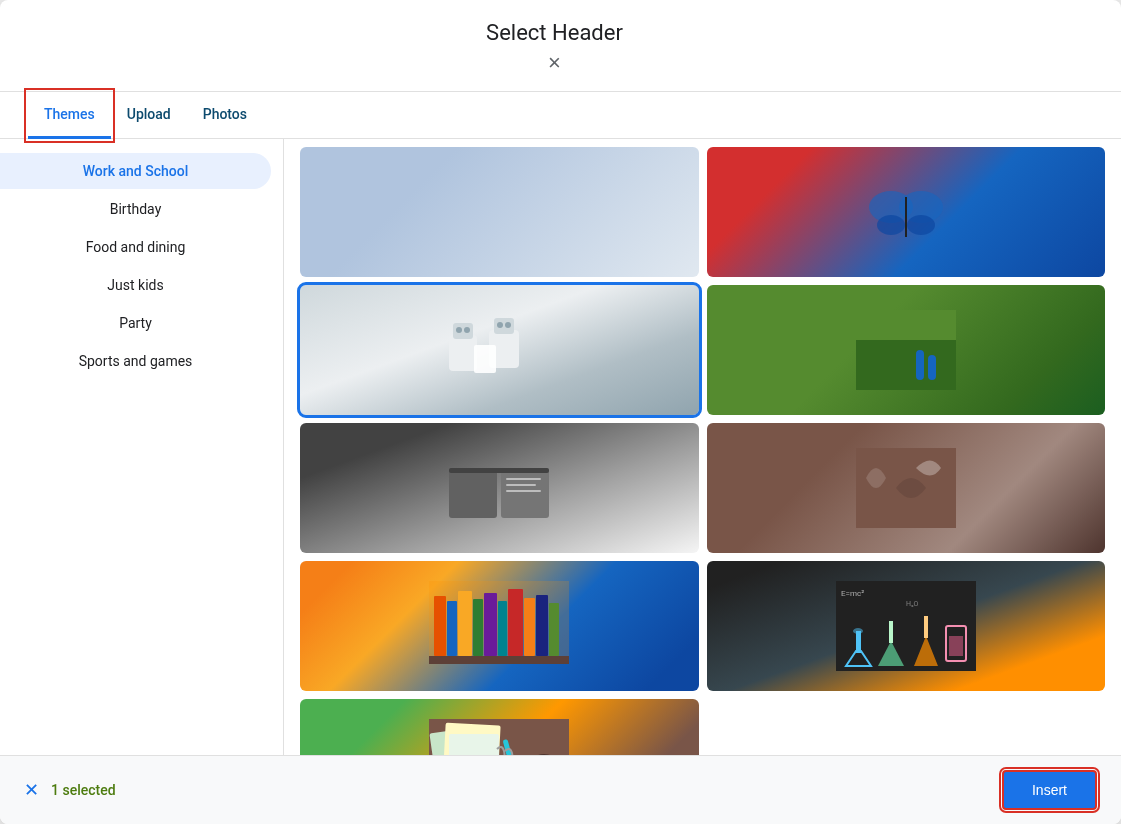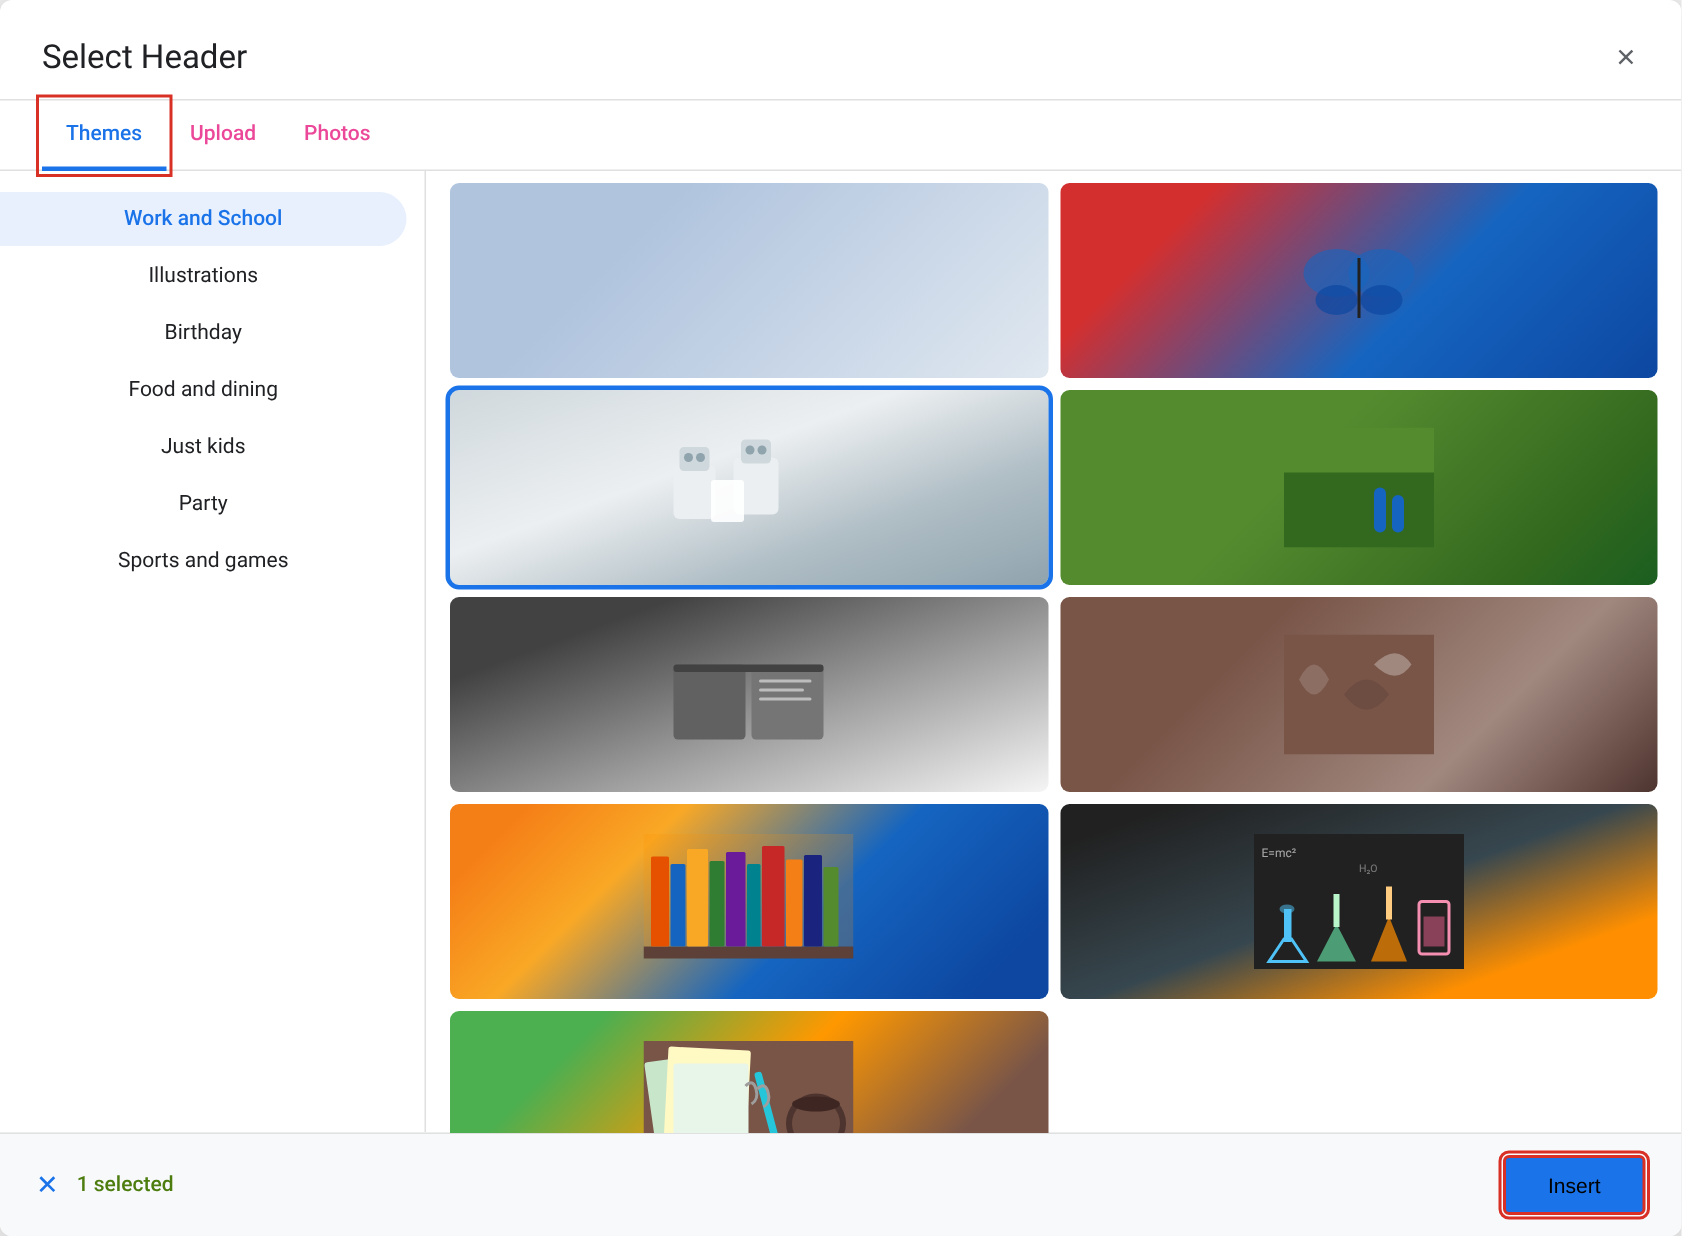--- a/index.html
+++ b/index.html
@@ -18,23 +18,23 @@
       height: 824px;
       box-shadow: 0 4px 24px rgba(0,0,0,0.2);
       display: flex;
       flex-direction: column;
       overflow: hidden;
       position: relative;
     }
     .dialog-header {
       display: flex;
       align-items: center;
-      justify-content: space-between;
-      padding: 20px 19px 10px 28px;
+      padding: 20px 40px 10px 28px;
       border-bottom: 1px solid #e0e0e0;
+      flex-direction: column;
     }
     .dialog-title {
       font-size: 22px;
       font-weight: 400;
       color: #202124;
     }
     .close-btn {
       background: none;
       border: none;
       cursor: pointer;
@@ -53,21 +53,21 @@
       display: flex;
       align-items: flex-start;
       padding: 0 28px;
       border-bottom: 1px solid #e0e0e0;
     }
     .tab {
       padding: 14px 16px;
       font-size: 14px;
       font-weight: 500;
       cursor: pointer;
-      color: #ec4899;
+      color: #0c4a6e;
       border-bottom: 3px solid transparent;
       margin-bottom: -1px;
     }
     .tab.active {
       color: #1a73e8;
       border-bottom: 3px solid #1a73e8;
       outline: 2px solid #d93025;
       outline-offset: 2px;
     }
     .content-area {
@@ -168,21 +168,21 @@
       display: flex;
       align-items: center;
     }
     .selected-count {
       font-size: 14px;
       color: #4d7c0f;
       font-weight: 500;
     }
     .insert-btn {
       background: #1a73e8;
-      color: #000000;
+      color: #ffffff;
       border: 2px solid #d93025;
       border-radius: 4px;
       padding: 10px 28px;
       font-size: 14px;
       font-weight: 500;
       cursor: pointer;
       outline: 2px solid #d93025;
       outline-offset: 1px;
     }
     
@@ -215,21 +215,20 @@
   <div class="tabs-row">
     <div class="tab active">Themes</div>
     <div class="tab">Upload</div>
     <div class="tab">Photos</div>
   </div>
 
   <div class="content-area">
 
     <div class="sidebar">
       <div class="sidebar-item active">Work and School</div>
-      <div class="sidebar-item">Illustrations</div>
       <div class="sidebar-item">Birthday</div>
       <div class="sidebar-item">Food and dining</div>
       <div class="sidebar-item">Just kids</div>
       <div class="sidebar-item">Party</div>
       <div class="sidebar-item">Sports and games</div>
     </div>
 
     <div class="images-area">
 
       <div class="image-card img-shell">

